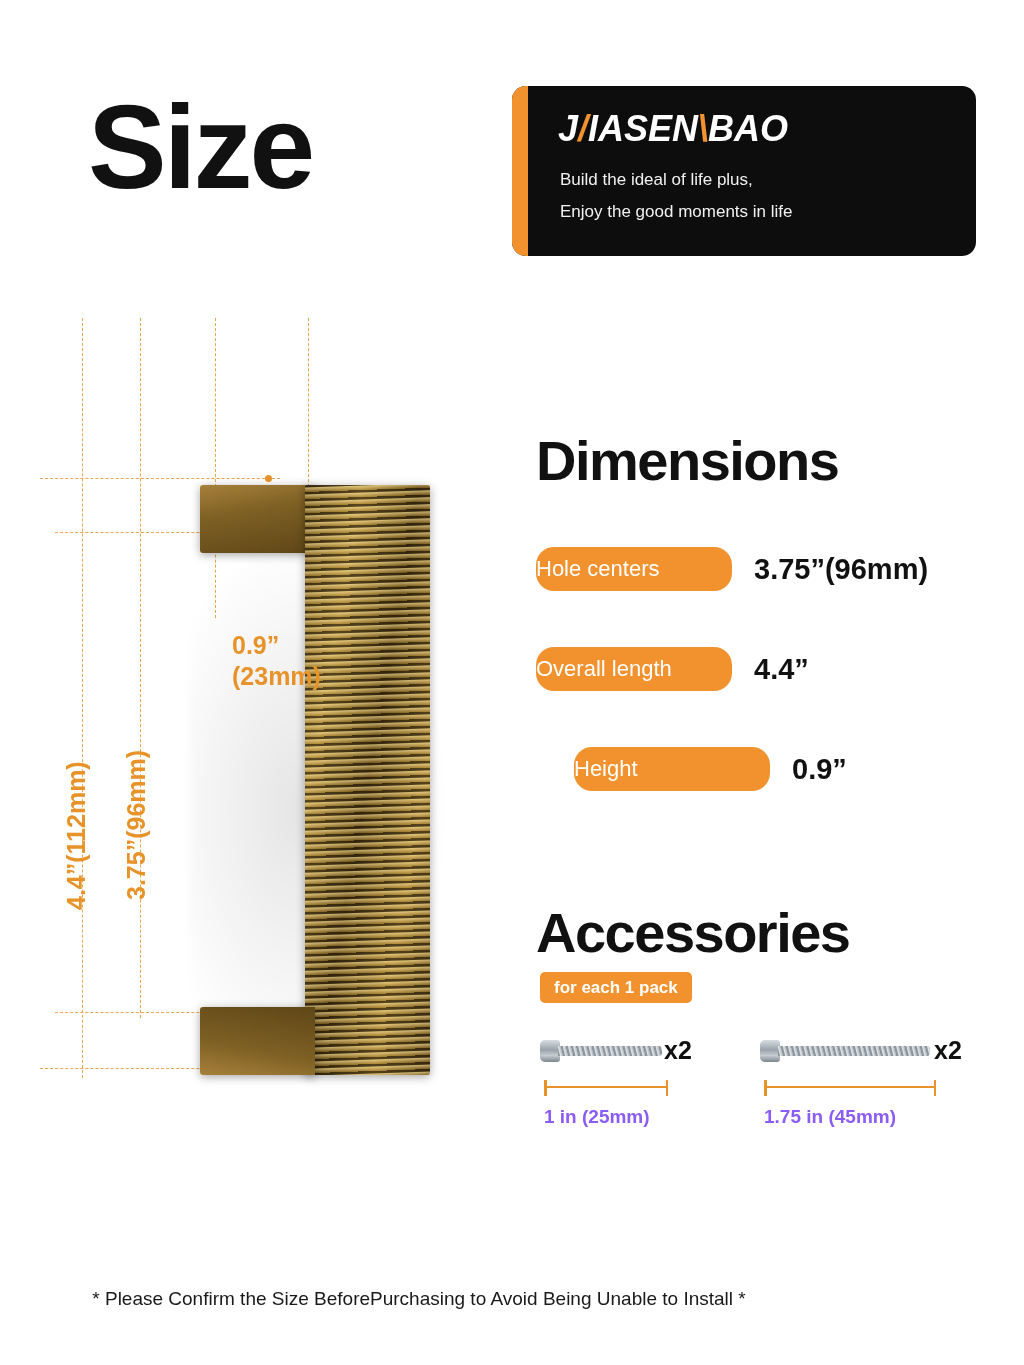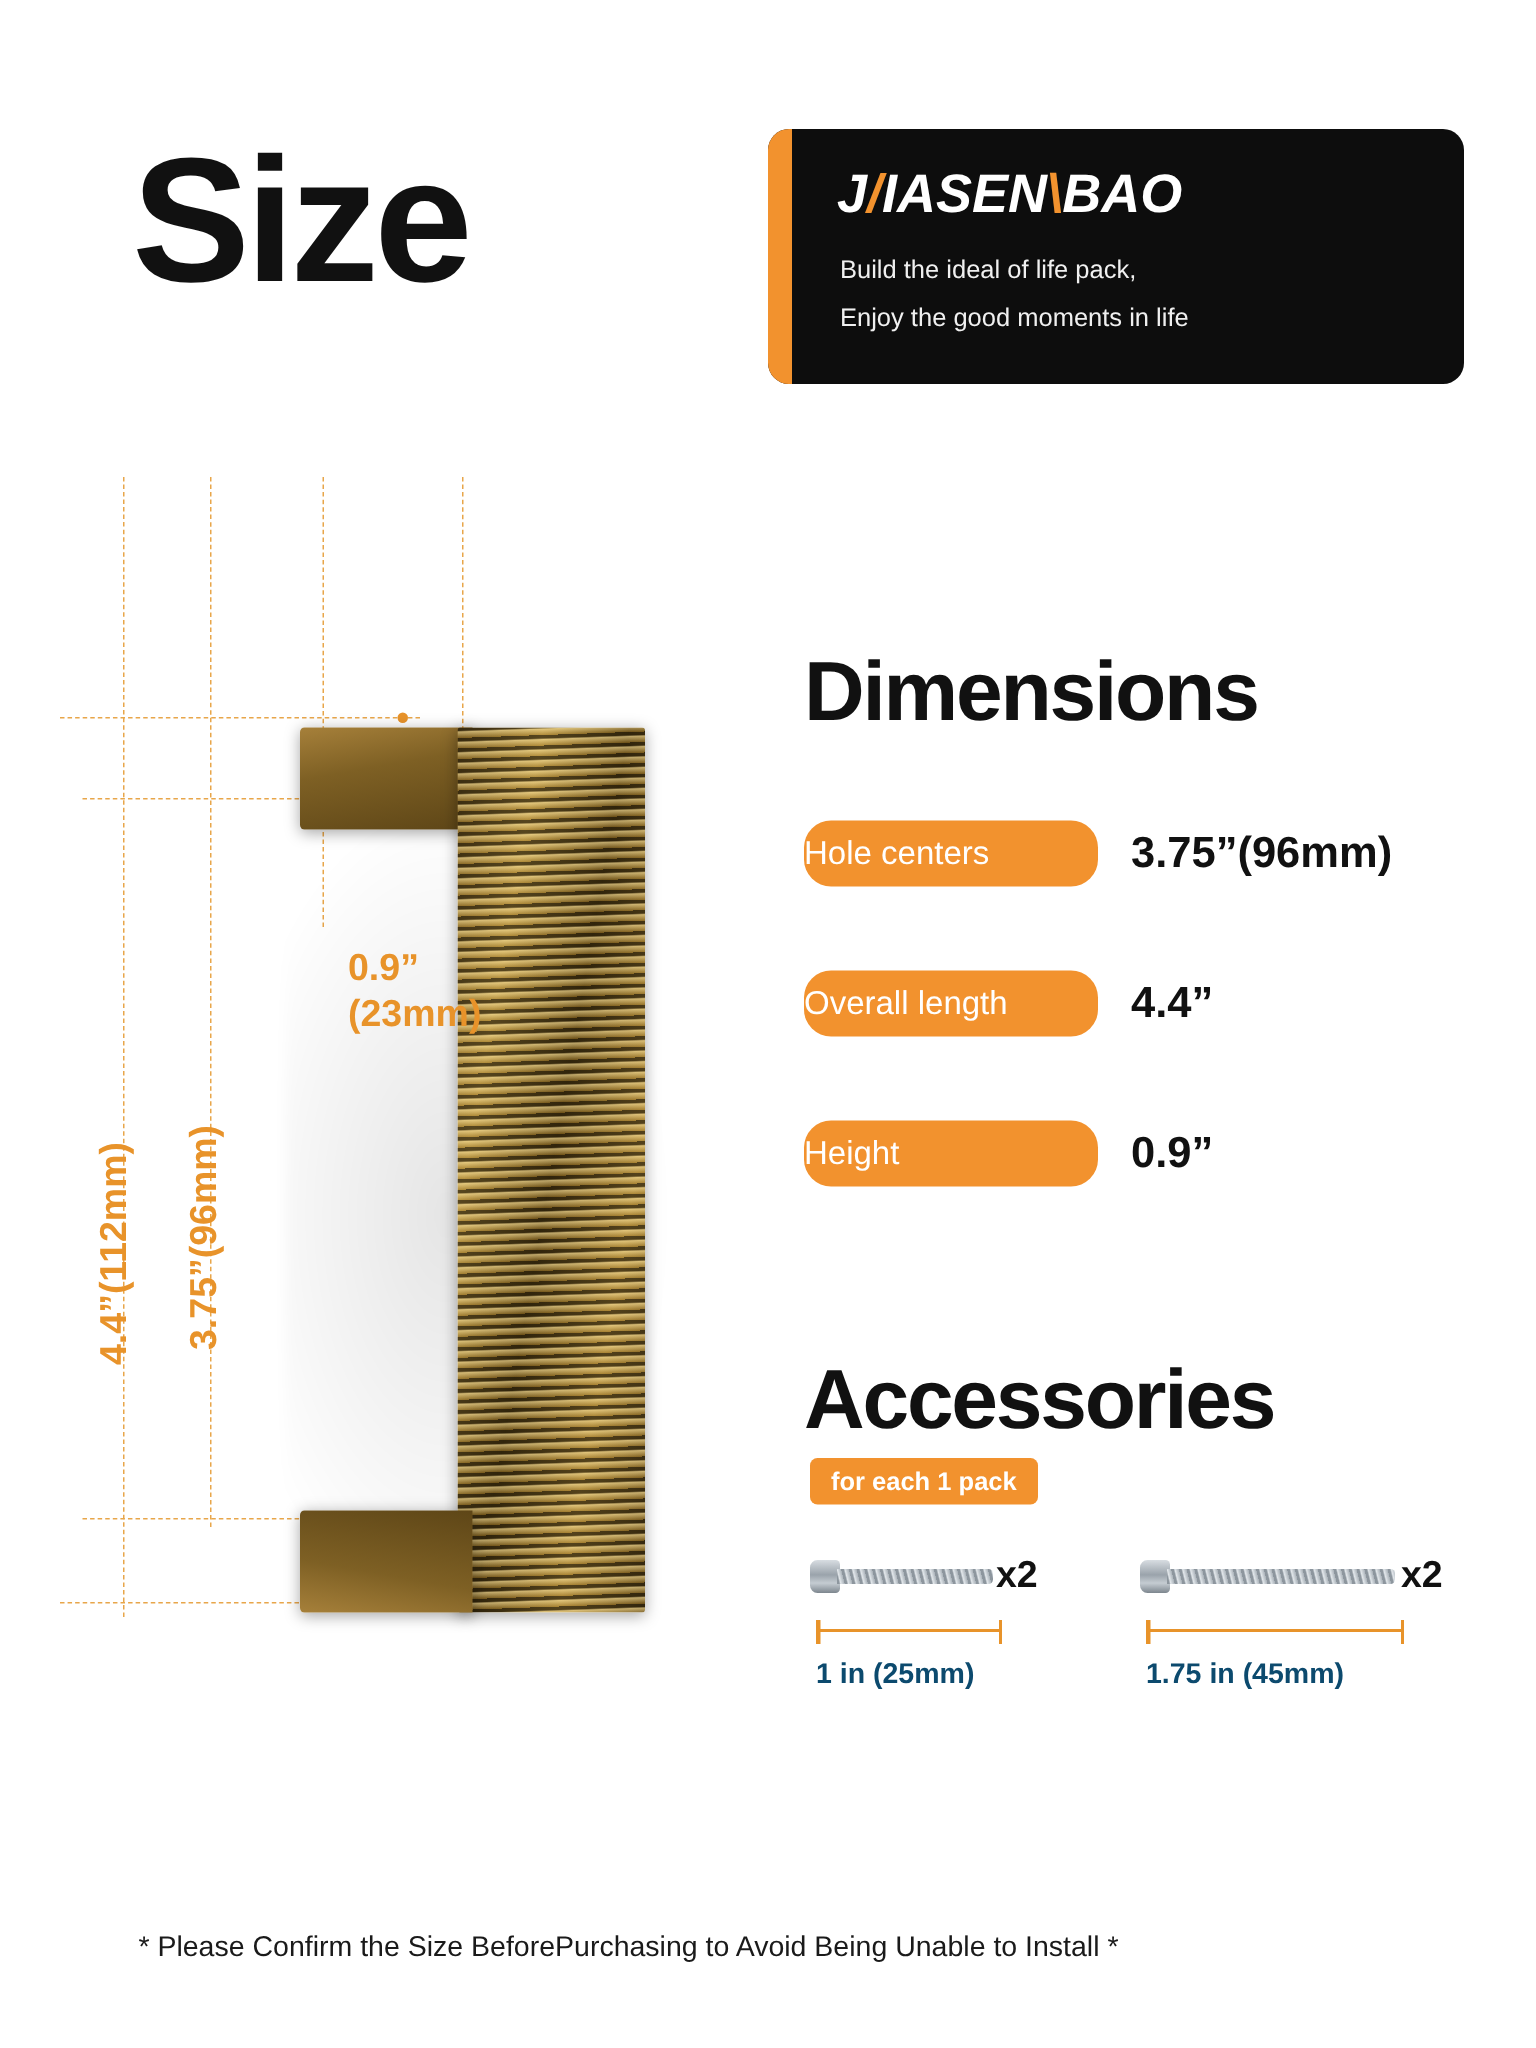--- a/index.html
+++ b/index.html
@@ -208,21 +208,21 @@
     display: inline-block;
     color: #111111;
     font-size: 29px;
     font-weight: bold;
     line-height: 1;
     vertical-align: middle;
     margin-left: 18px;
   }
   #dim-row-0 { top: 547px; }
   #dim-row-1 { top: 647px; }
-  #dim-row-2 { top: 747px; }
+  #dim-row-2 { top: 747px; margin-left: 38px; }
   #dim-row-0 .dim-pill { width: 196px; }
   #dim-row-1 .dim-pill { width: 196px; }
   #dim-row-2 .dim-pill { width: 196px; }
   #dim-row-0 .dim-value { margin-left: 22px; }
   #dim-row-1 .dim-value { margin-left: 22px; }
   #dim-row-2 .dim-value { margin-left: 22px; }
 
   
   #accessories-heading {
     position: absolute;
@@ -299,21 +299,21 @@
     height: 16px;
     background: #e8932a;
   }
   .screw-measure-line::before { left: 0; }
   .screw-measure-line::after { right: 0; }
   .screw-label {
     position: absolute;
     top: 78px;
     font-size: 19px;
     font-weight: bold;
-    color: #0c4a6e;
+    color: #8b5cf6;
     white-space: nowrap;
   }
 
   
   #footer-note {
     position: absolute;
     left: 0;
     top: 1288px;
     width: 838px;
     text-align: center;
@@ -324,21 +324,21 @@
 </head>
 <body>
 
 <div id="page-title">Size</div>
 
 <div id="brand-card">
   <div id="brand-accent-bar"></div>
   <div id="brand-name">
     <span>J</span><span class="slash">/</span><span>IASEN</span><span class="slash">\</span><span>BAO</span>
   </div>
-  <div id="brand-tag-1">Build the ideal of life pack,</div>
+  <div id="brand-tag-1">Build the ideal of life plus,</div>
   <div id="brand-tag-2">Enjoy the good moments in life</div>
 </div>
 
 <div id="product-area">
 
   <div class="guide-h" style="left:0px; top:38px; width:240px;"></div>
   <div class="guide-h" style="left:15px; top:92px; width:205px;"></div>
   <div class="guide-h" style="left:15px; top:572px; width:205px;"></div>
   <div class="guide-h" style="left:0px; top:628px; width:240px;"></div>
 

